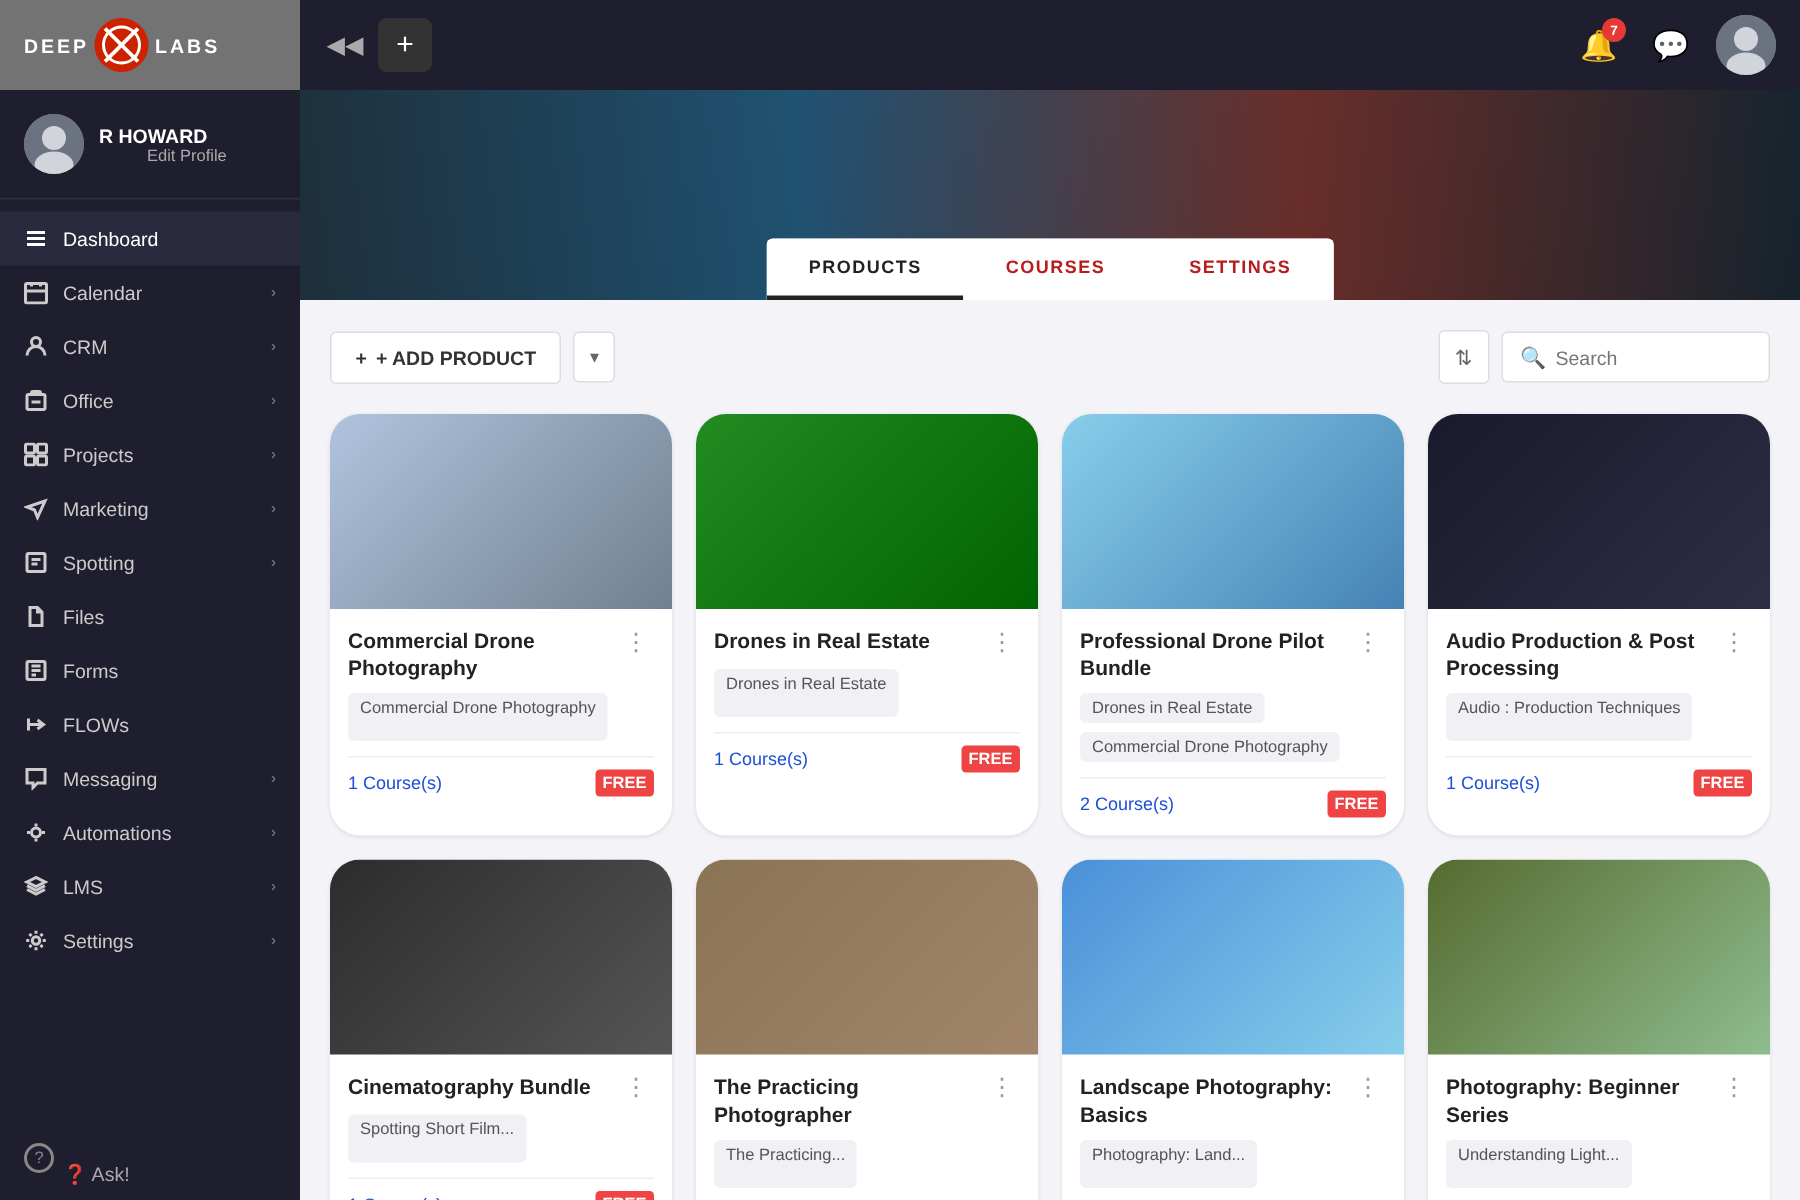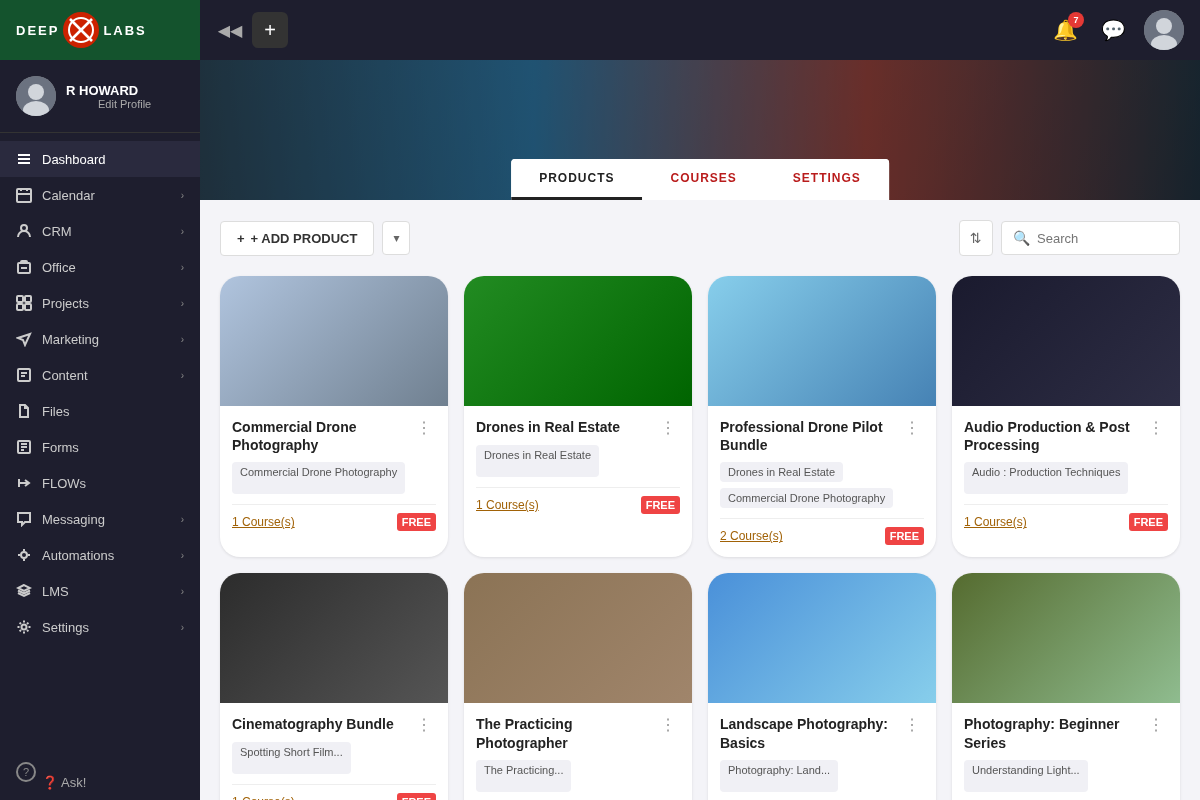--- a/index.html
+++ b/index.html
@@ -9,21 +9,21 @@
     #sidebar {
       width: 200px;
       min-width: 200px;
       background: #1e1e2e;
       display: flex;
       flex-direction: column;
       height: 800px;
       overflow: hidden;
     }
     #sidebar-header {
-      background: #14532d;
+      background: #737373;
       padding: 0 16px;
       height: 60px;
       display: flex;
       align-items: center;
     }
     .brand-text {
       color: white;
       font-size: 13px;
       font-weight: 700;
       letter-spacing: 2px;
@@ -302,21 +302,21 @@
       font-size: 11px;
       color: #555;
     }
     .product-footer {
       display: flex; align-items: center;
       justify-content: space-between;
       margin-top: 10px;
       padding-top: 8px;
       border-top: 1px solid #eee;
     }
-    .course-count { font-size: 12px; color: #a16207; text-decoration: underline; }
+    .course-count { font-size: 12px; color: #1d4ed8; }
     .free-badge {
       background: #ef4444;
       color: white;
       font-size: 11px;
       font-weight: 700;
       padding: 3px 5px;
       border-radius: 3px;
     }
 
     
@@ -438,21 +438,21 @@
       </div>
       <span class="nav-chevron">›</span>
     </div>
     <div class="nav-item">
       <div class="nav-item-left">
         <svg class="icon-svg" viewBox="0 0 16 16">
             <rect x="2" y="2" width="12" height="12" rx="1"></rect>
             <line x1="5" y1="6" x2="11" y2="6"></line>
             <line x1="5" y1="9" x2="9" y2="9"></line>
           </svg>
-        <span>Content</span>
+        <span>Spotting</span>
       </div>
       <span class="nav-chevron">›</span>
     </div>
     <div class="nav-item">
       <div class="nav-item-left">
         <svg class="icon-svg" viewBox="0 0 16 16">
             <path d="M4 2h5l3 3v9H4z"></path>
             <polyline points="9,2 9,5 12,5"></polyline>
           </svg>
         <span>Files</span>

